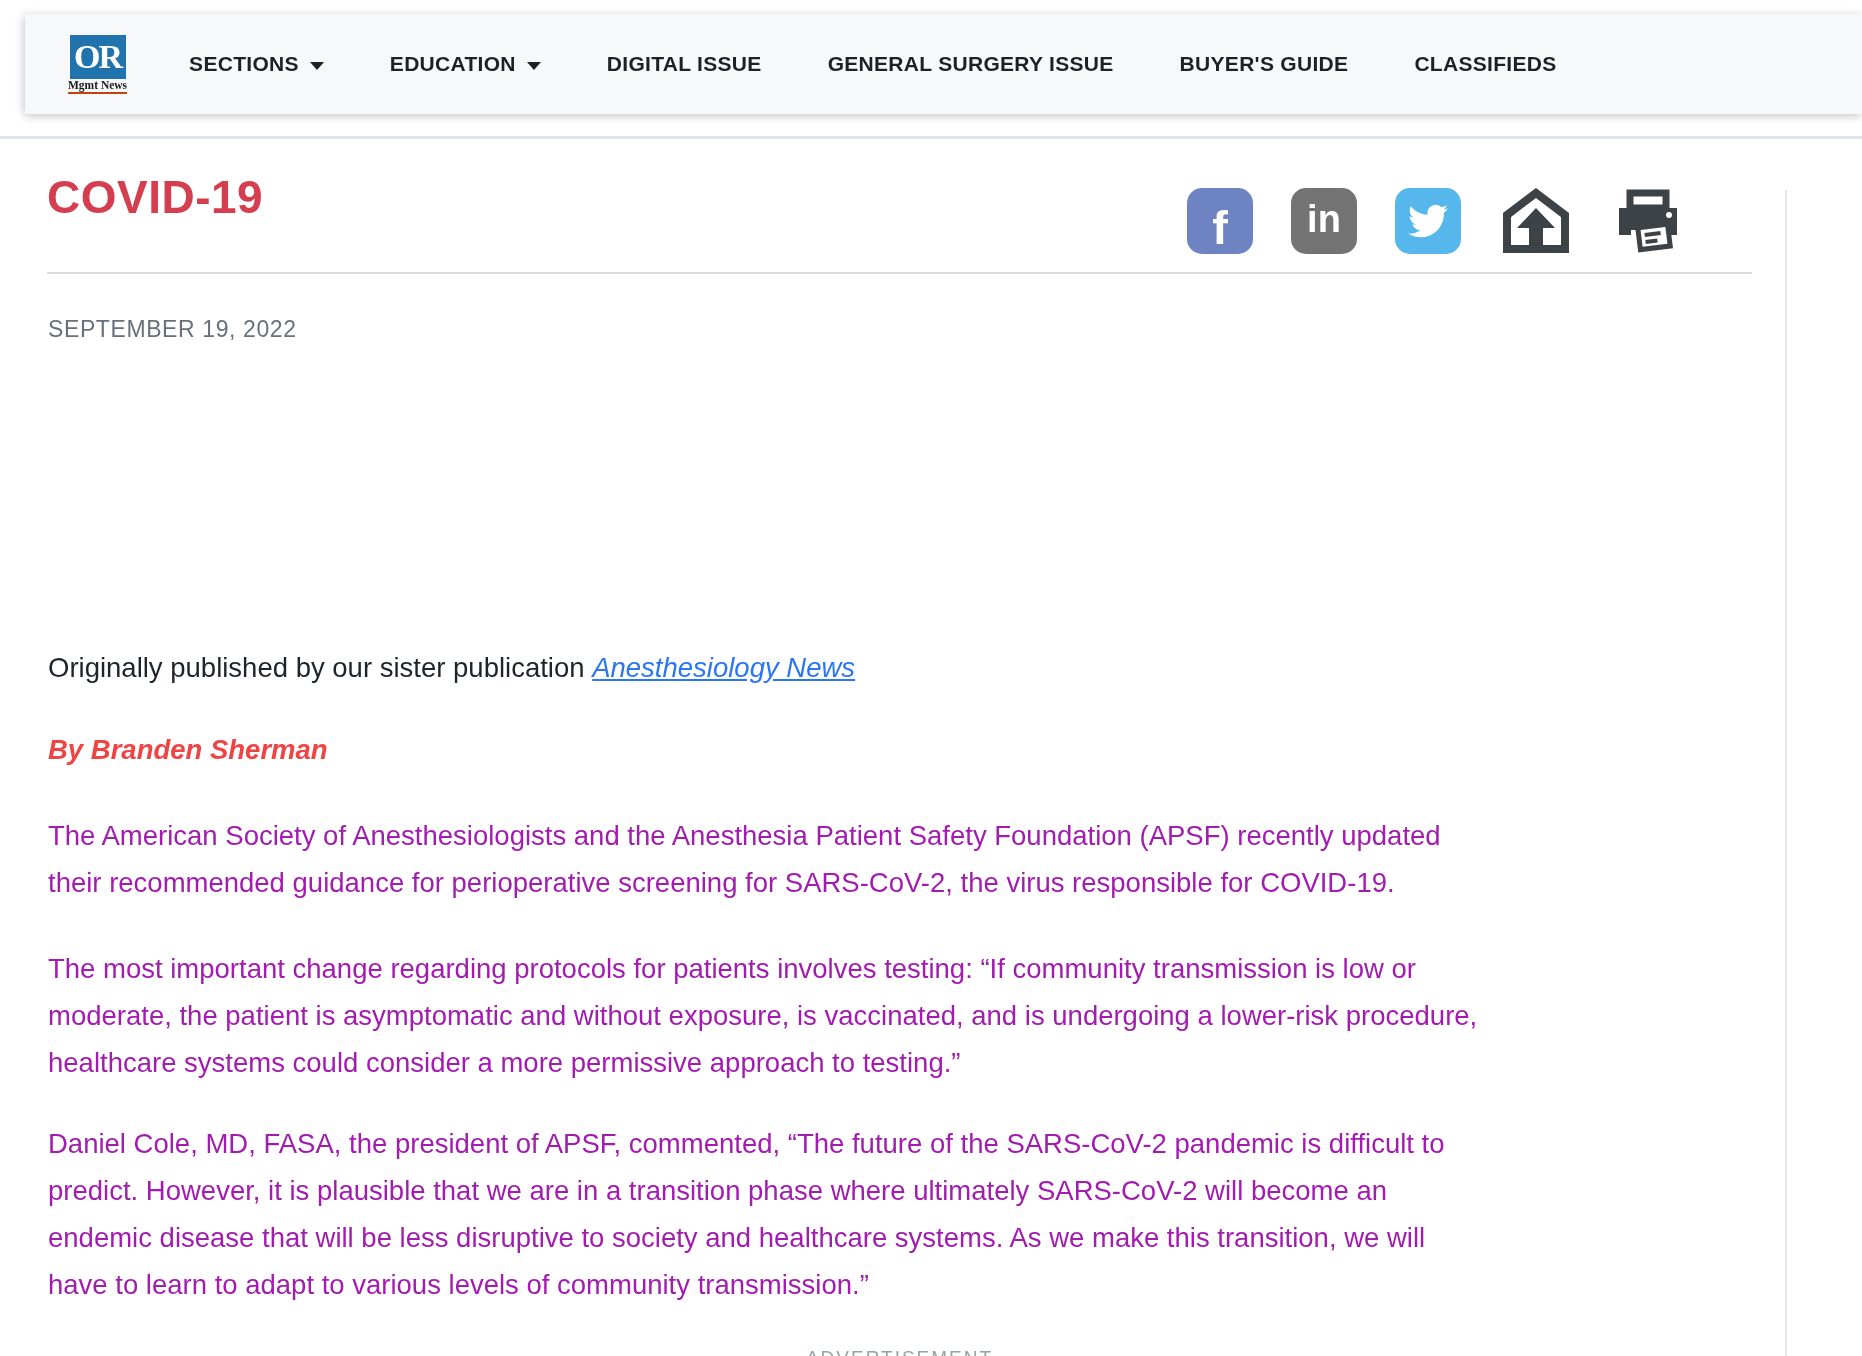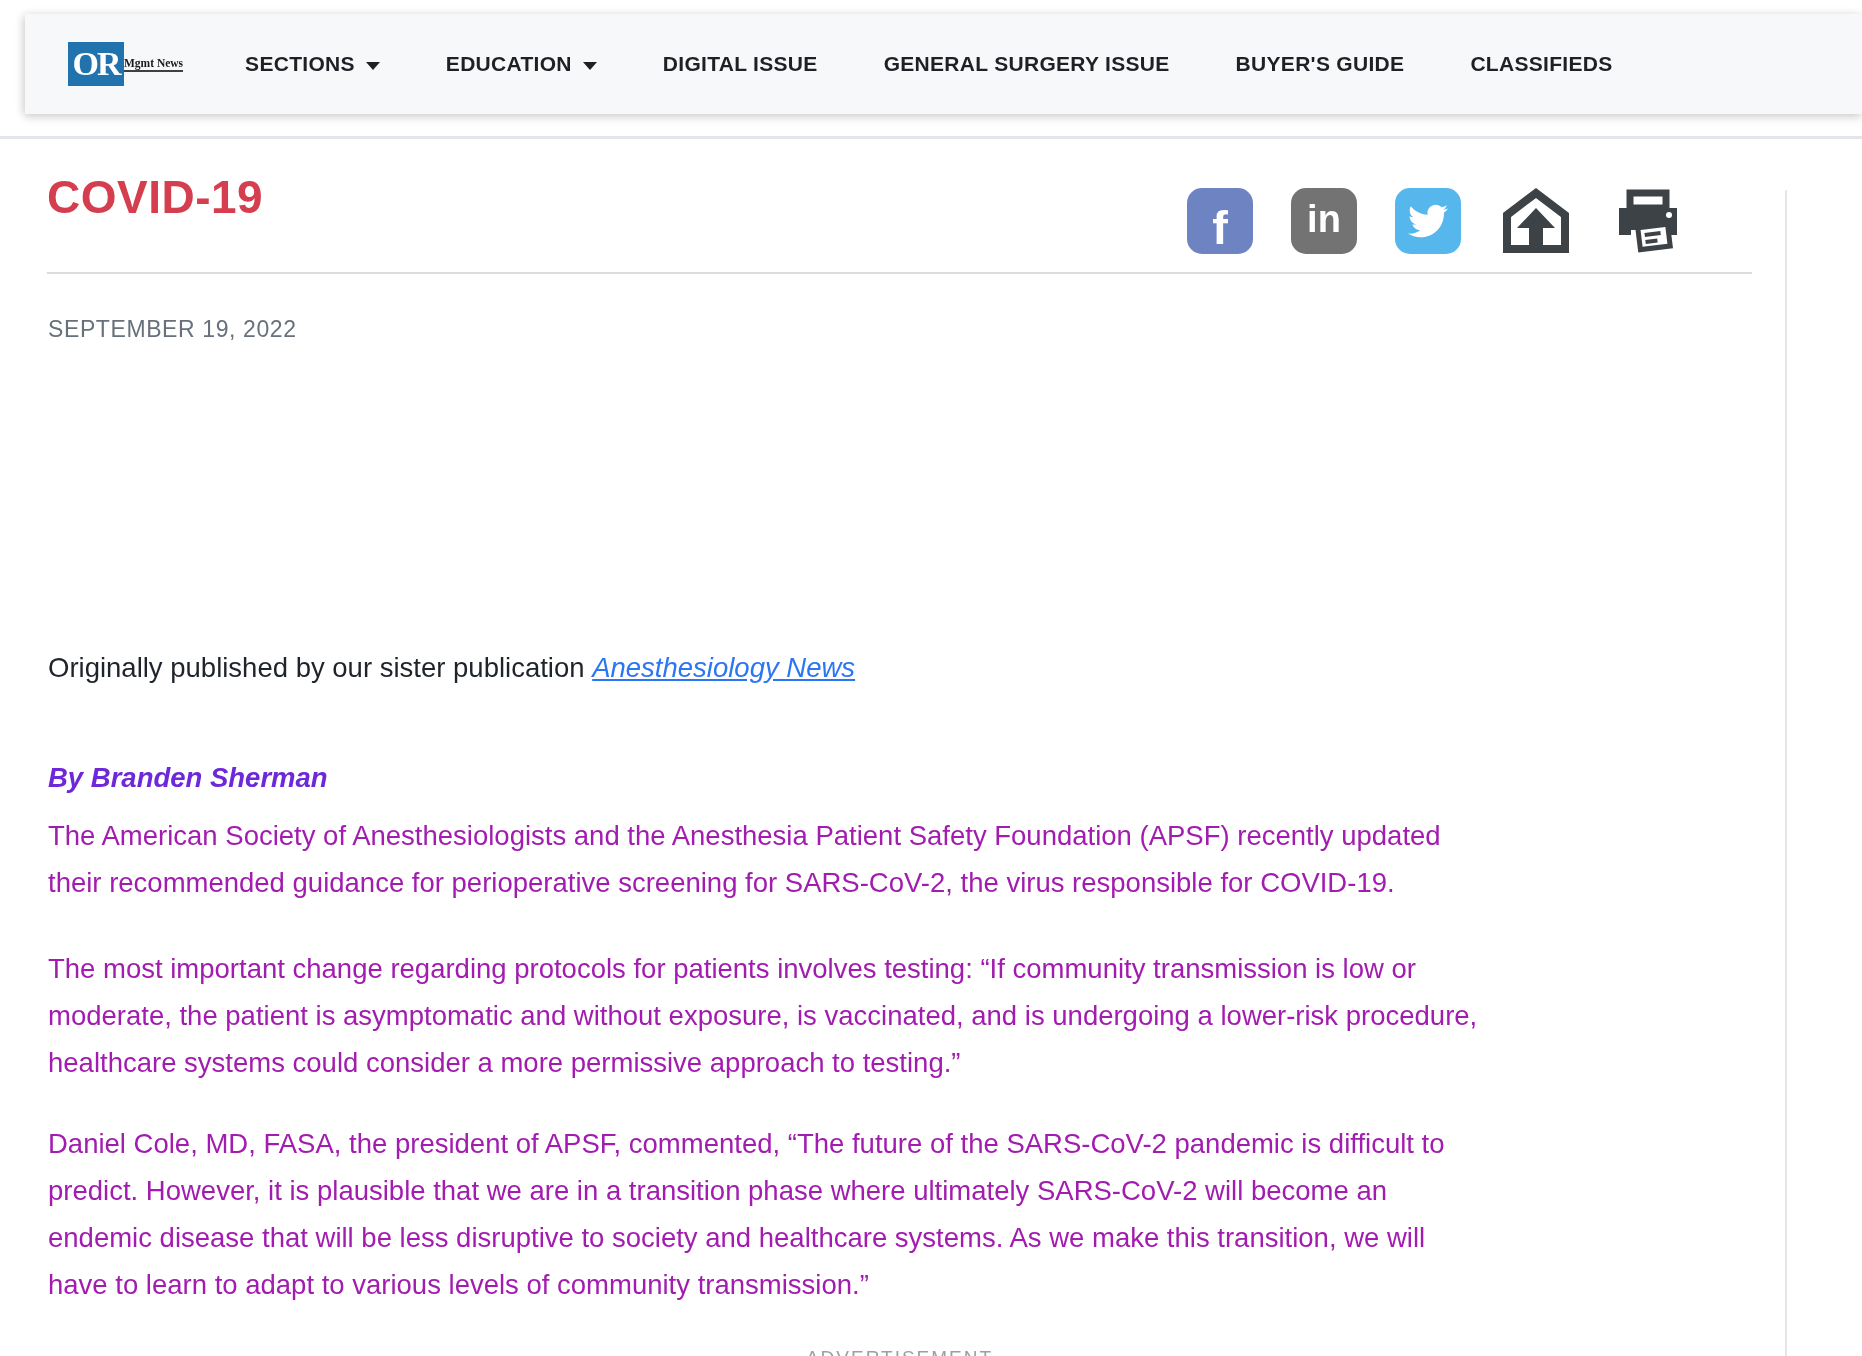--- a/index.html
+++ b/index.html
@@ -9,29 +9,29 @@
     font-family:"Liberation Sans", sans-serif; color:#1f242b;
   }
 
   
   .navbar {
     position:absolute; left:25px; top:14px; width:1837px; height:100px;
     background:#f7f8fa;
     box-shadow:0 3px 9px rgba(0,0,0,0.16), -3px 0 9px rgba(0,0,0,0.08);
     display:flex; align-items:center; padding-left:43px;
   }
-  .logo { display:flex; flex-direction:row; align-items:center; margin-right:62px; cursor:pointer; }
+  .logo { display:flex; flex-direction:column; align-items:center; margin-right:62px; cursor:pointer; }
   .logo-box {
     width:56px; height:44px; background:#2173ae; color:#ffffff;
     font-family:"Liberation Serif", serif; font-weight:700; font-size:34px;
     display:flex; align-items:center; justify-content:center; letter-spacing:-2px;
   }
   .logo-sub {
     font-family:"Liberation Serif", serif; font-size:11.5px; font-weight:700;
-    color:#1a1a1a; border-bottom:2px solid #404040; padding-bottom:1px; white-space:nowrap;
+    color:#1a1a1a; border-bottom:2px solid #c2410c; padding-bottom:1px; white-space:nowrap;
   }
   .nav-items { display:flex; align-items:center; gap:66px; }
   .nav-item {
     display:flex; align-items:center; gap:11px; cursor:pointer;
     font-size:21px; font-weight:700; color:#1d2025; letter-spacing:0.3px; white-space:nowrap;
   }
   .caret {
     width:0; height:0; border-left:7px solid transparent; border-right:7px solid transparent;
     border-top:8px solid #1d2025; margin-top:3px;
   }
@@ -70,21 +70,21 @@
   }
 
   .title {
     position:absolute; left:0; top:186px; width:1700px;
     font-size:87px; line-height:113px; font-weight:900; color:#2a303b; letter-spacing:-2.5px;
   }
 
   .source { position:absolute; left:1px; top:484px; font-size:27.5px; color:#1f242b; }
   .source a { color:#2b76f2; font-style:italic; text-decoration:underline; cursor:pointer; }
 
-  .byline { position:absolute; left:1px; top:566px; font-size:27.5px; font-weight:700; font-style:italic; color:#6d28d9;margin-top:28px; }
+  .byline { position:absolute; left:1px; top:566px; font-size:27.5px; font-weight:700; font-style:italic; color:#ef4444; }
 
   .para { position:absolute; left:1px; width:1442px; font-size:27.5px; line-height:47px; color:#a21caf; }
   .p1 { top:644px; }
   .p2 { top:777px; }
   .p3 { top:952px; }
 
   .ad {
     position:absolute; left:0; top:1179px; width:1705px; text-align:center;
     font-size:19px; letter-spacing:2px; color:#99a1a8;
   }

